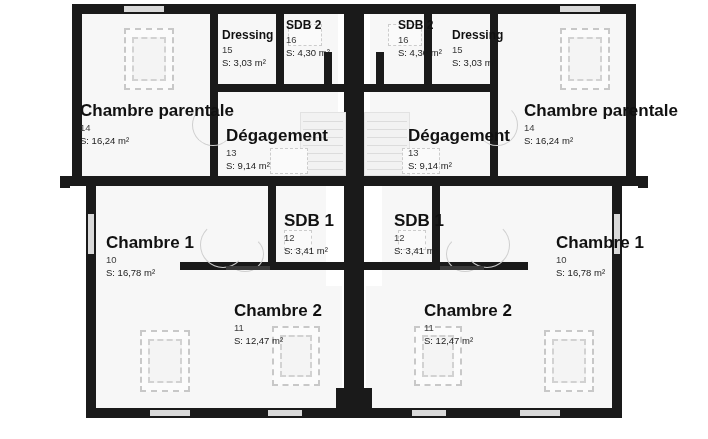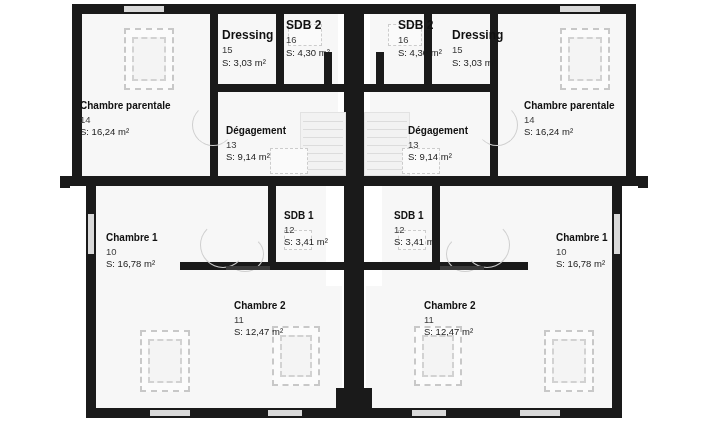--- a/index.html
+++ b/index.html
@@ -71,21 +71,21 @@
   }
   
   .label {
     position: absolute;
     color: #1b1b1b;
     line-height: 1.25;
     white-space: nowrap;
   }
   .label .name {
     display: block;
-    font-size: 10px;
+    font-size: 17px;
     font-weight: bold;
     color: #111111;
   }
   .label .num {
     display: block;
     font-size: 9.5px;
     color: #3d3d3d;
     margin-top: 1px;
   }
   .label .area {

